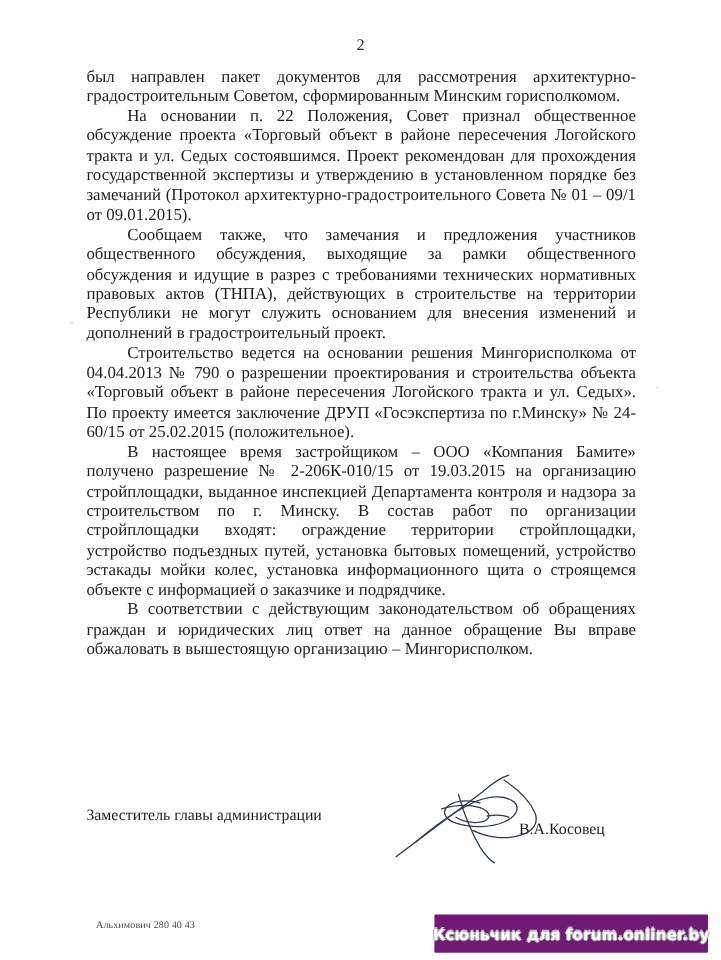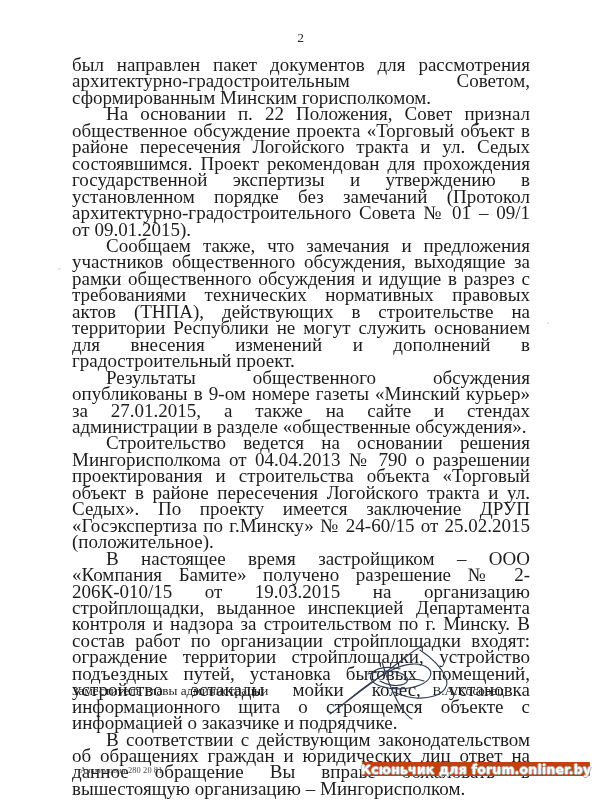--- a/index.html
+++ b/index.html
@@ -31,37 +31,37 @@
   .body-area {
     position: absolute;
     top: 57px;
     left: 72px;
     width: 458px;
   }
   p.para {
     margin: 0 0 0 0;
     text-indent: 34px;
     text-align: justify;
-    font-size: 19px;
+    font-size: 14px;
     line-height: 16.45px;
     color: #1d1d1d;
     hyphens: none;
     word-spacing: 0.1px;
   }
   p.para.first { text-indent: 0; }
   .closing {
     position: absolute;
     left: 72px;
     top: 659px;
     width: 458px;
     font-size: 13.2px;
     color: #1d1d1d;
     display: flex;
     justify-content: space-between;
-    align-items: flex-end;
+    align-items: center;
   }
   .closing .role { white-space: nowrap; }
   .closing .name { white-space: nowrap; padding-right: 26px; margin-top: 24px; }
   .signature {
     position: absolute;
     left: 320px;
     top: 640px;
     width: 170px;
     height: 80px;
     pointer-events: none;
@@ -72,22 +72,22 @@
     top: 766px;
     font-size: 8.4px;
     color: #4a4a4a;
     letter-spacing: 0.1px;
   }
   .watermark {
     position: absolute;
     left: 362px;
     top: 762px;
     width: 228px;
-    height: 14px;
-    background: #c2410c;
+    height: 32px;
+    background: #701a75;
     display: flex;
     align-items: center;
     justify-content: center;
     border-radius: 1px;
   }
   .watermark span {
     font-family: "DejaVu Sans", "Liberation Sans", sans-serif;
     font-size: 12.5px;
     font-weight: bold;
     color: #ffffff;
@@ -105,21 +105,20 @@
 <body>
 
 <div class="page">
 
   <div class="page-number">2</div>
 
   <div class="body-area">
     <p class="para first">был направлен пакет документов для рассмотрения архитектурно-градостроительным Советом, сформированным Минским горисполкомом.</p>
     <p class="para">На основании п. 22 Положения, Совет признал общественное обсуждение проекта «Торговый объект в районе пересечения Логойского тракта и ул. Седых состоявшимся. Проект рекомендован для прохождения государственной экспертизы и утверждению в установленном порядке без замечаний (Протокол архитектурно-градостроительного Совета № 01 – 09/1 от 09.01.2015).</p>
     <p class="para">Сообщаем также, что замечания и предложения участников общественного обсуждения, выходящие за рамки общественного обсуждения и идущие в разрез с требованиями технических нормативных правовых актов (ТНПА), действующих в строительстве на территории Республики не могут служить основанием для внесения изменений и дополнений в градостроительный проект.</p>
-    <p class="para">Результаты общественного обсуждения опубликованы в 9-ом номере газеты «Минский курьер» за 27.01.2015, а также на сайте и стендах администрации в разделе «общественные обсуждения».</p>
     <p class="para">Строительство ведется на основании решения Мингорисполкома от 04.04.2013 № 790 о разрешении проектирования и строительства объекта «Торговый объект в районе пересечения Логойского тракта и ул. Седых». По проекту имеется заключение ДРУП «Госэкспертиза по г.Минску» № 24-60/15 от 25.02.2015 (положительное).</p>
     <p class="para">В настоящее время застройщиком – ООО «Компания Бамите» получено разрешение № 2-206К-010/15 от 19.03.2015 на организацию стройплощадки, выданное инспекцией Департамента контроля и надзора за строительством по г. Минску. В состав работ по организации стройплощадки входят: ограждение территории стройплощадки, устройство подъездных путей, установка бытовых помещений, устройство эстакады мойки колес, установка информационного щита о строящемся объекте с информацией о заказчике и подрядчике.</p>
     <p class="para">В соответствии с действующим законодательством об обращениях граждан и юридических лиц ответ на данное обращение Вы вправе обжаловать в вышестоящую организацию – Мингорисполком.</p>
   </div>
 
   <div class="closing">
     <div class="role">Заместитель главы администрации</div>
     <div class="name">В.А.Косовец</div>
   </div>
 
@@ -127,21 +126,21 @@
     <g fill="none" stroke="#2f3a52" stroke-width="1.1" stroke-linecap="round">
       <path d="M10 74 C 34 56, 58 38, 82 20 C 90 13, 97 8, 104 6"></path>
       <path d="M26 62 C 40 50, 56 38, 72 30 C 86 23, 100 22, 108 28 C 114 33, 110 41, 100 45 C 88 50, 72 50, 60 46 C 52 43, 48 38, 52 33 C 57 27, 70 26, 80 29"></path>
       <path d="M48 34 C 58 31, 70 30, 80 33 C 88 36, 90 41, 84 44 C 77 47, 66 45, 60 41"></path>
       <path d="M62 22 C 66 36, 72 52, 80 66 C 84 72, 88 77, 92 79"></path>
       <path d="M100 10 C 112 18, 122 28, 126 38 C 129 46, 124 53, 114 56 C 102 60, 86 58, 74 52"></path>
       <path d="M86 40 C 92 39, 99 39, 104 41"></path>
     </g>
   </svg>
 
-  <div class="footer-ref">Альхимович 280 20 81</div>
+  <div class="footer-ref">Альхимович 280 40 43</div>
 
   <div class="watermark">
     <span>Ксюньчик для forum.onliner.by</span>
   </div>
 
   <div class="scan-speck" style="left:58px; top:268px; width:3px; height:2px;"></div>
   <div class="scan-speck" style="left:547px; top:322px; width:2px; height:2px;"></div>
 </div>
 
 </body></html>

